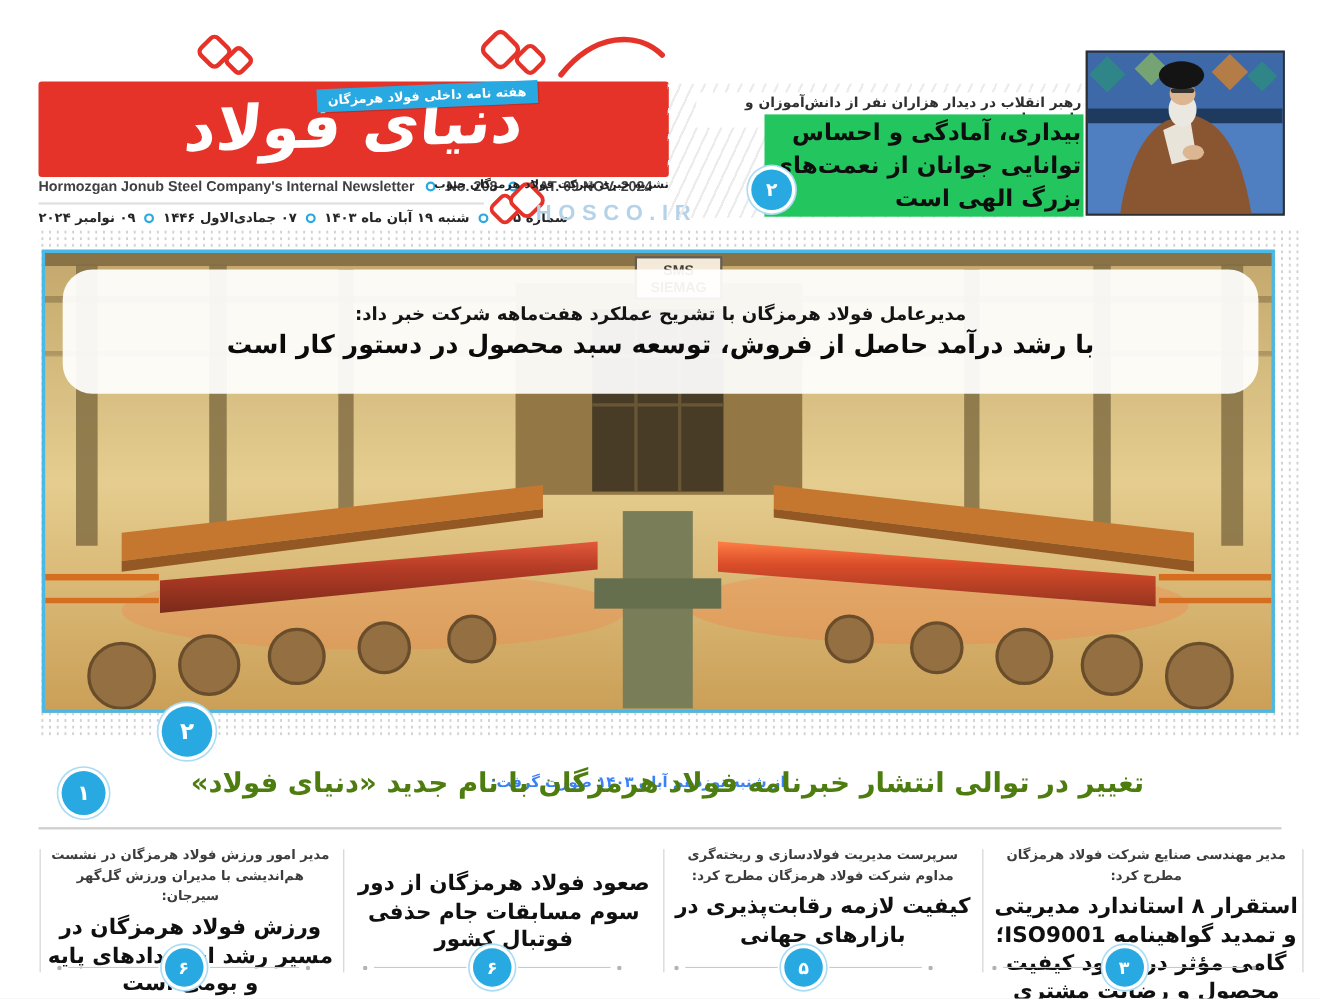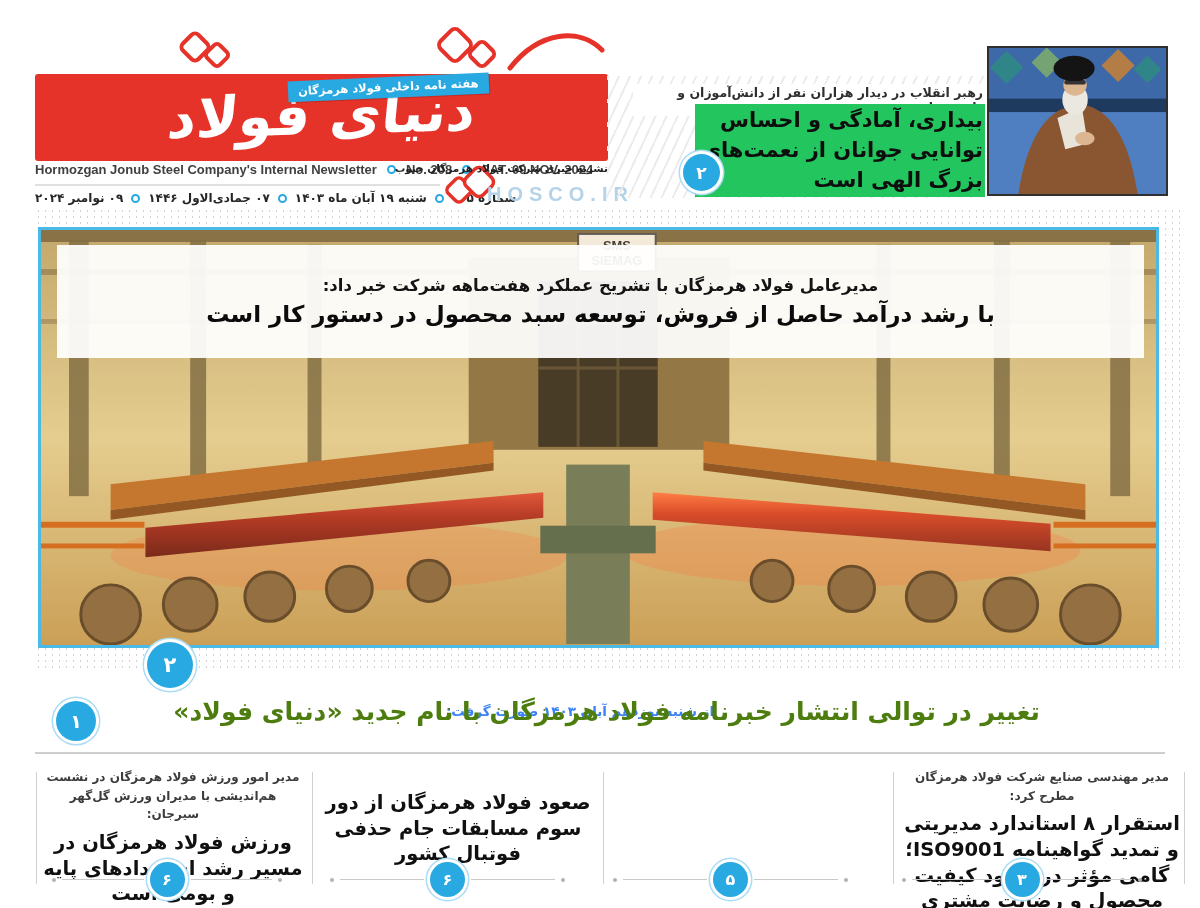--- a/index.html
+++ b/index.html
@@ -49,21 +49,21 @@
   .pgc-leader { left:683px; top:154px; width:37px; height:37px; font-size:17px; }
   .pgc-photo  { left:147px; top:642px; width:46px; height:46px; font-size:21px; }
   .pgc-story1 { left:56px;  top:701px; width:40px; height:40px; font-size:19px; }
   .pgc-col { width:35px; height:35px; font-size:16px; flex:0 0 auto; }
 
   
   .dots { left:35px; top:208px; width:1150px; height:462px;
     background-image:radial-gradient(#d2d2d2 1.1px, transparent 1.1px); background-size:7px 6px; }
   .photo-frame { left:38px; top:227px; width:1121px; height:421px; border:3px solid #4ab9e6; overflow:hidden; background:#caa75f; }
   .head-band { left:57px; top:245px; width:1087px; height:113px; background:rgba(255,255,255,.93);
-    display:flex; flex-direction:column; align-items:center; justify-content:center; gap:6px; }
+    display:flex; flex-direction:column; align-items:center; justify-content:center; gap:6px;border-radius:27px; }
   .main-kicker { font-size:16.5px; font-weight:bold; color:#141414; }
   .main-headline { font-size:23px; font-weight:bold; color:#0b0b0b; white-space:nowrap; }
 
   
   .s1-kicker { left:300px; top:676px; width:560px; text-align:center; font-size:13.5px;
     font-weight:bold; color:#3b82f6;margin-top:27px; }
   .s1-headline { left:120px; top:697px; width:920px; text-align:right; font-size:25px;
     font-weight:bold; color:#4d7c0f; white-space:nowrap; }
   .s1-rule { left:35px; top:752px; width:1130px; height:2px; background:#cdcdcd; }
 
@@ -252,20 +252,24 @@
     <div class="col-headline">استقرار ۸ استاندارد مدیریتی و تمدید گواهینامه ISO9001؛ گامی مؤثر در بهبود کیفیت محصول و رضایت مشتری</div>
   </div>
   <div class="abs divrow" style="left:902px; width:240px;">
     <span class="divdot"></span>
     <span class="divline"></span>
     <span class="pgc pgc-col">۳</span>
     <span class="divline"></span>
     <span class="divdot"></span>
   </div>
 
+  <div class="abs col rtl" style="left:613px; width:270px;">
+    <div class="col-kicker">سرپرست مدیریت فولادسازی و ریخته‌گری مداوم شرکت فولاد هرمزگان مطرح کرد:</div>
+    <div class="col-headline">کیفیت لازمه رقابت‌پذیری در بازارهای جهانی</div>
+  </div>
   <div class="abs divrow" style="left:613px; width:235px;">
     <span class="divdot"></span>
     <span class="divline"></span>
     <span class="pgc pgc-col">۵</span>
     <span class="divline"></span>
     <span class="divdot"></span>
   </div>
 
   <div class="abs col rtl" style="left:322px; width:272px;">
     <div class="col-headline" style="margin-top:22px;">صعود فولاد هرمزگان از دور سوم مسابقات جام حذفی فوتبال کشور</div>

